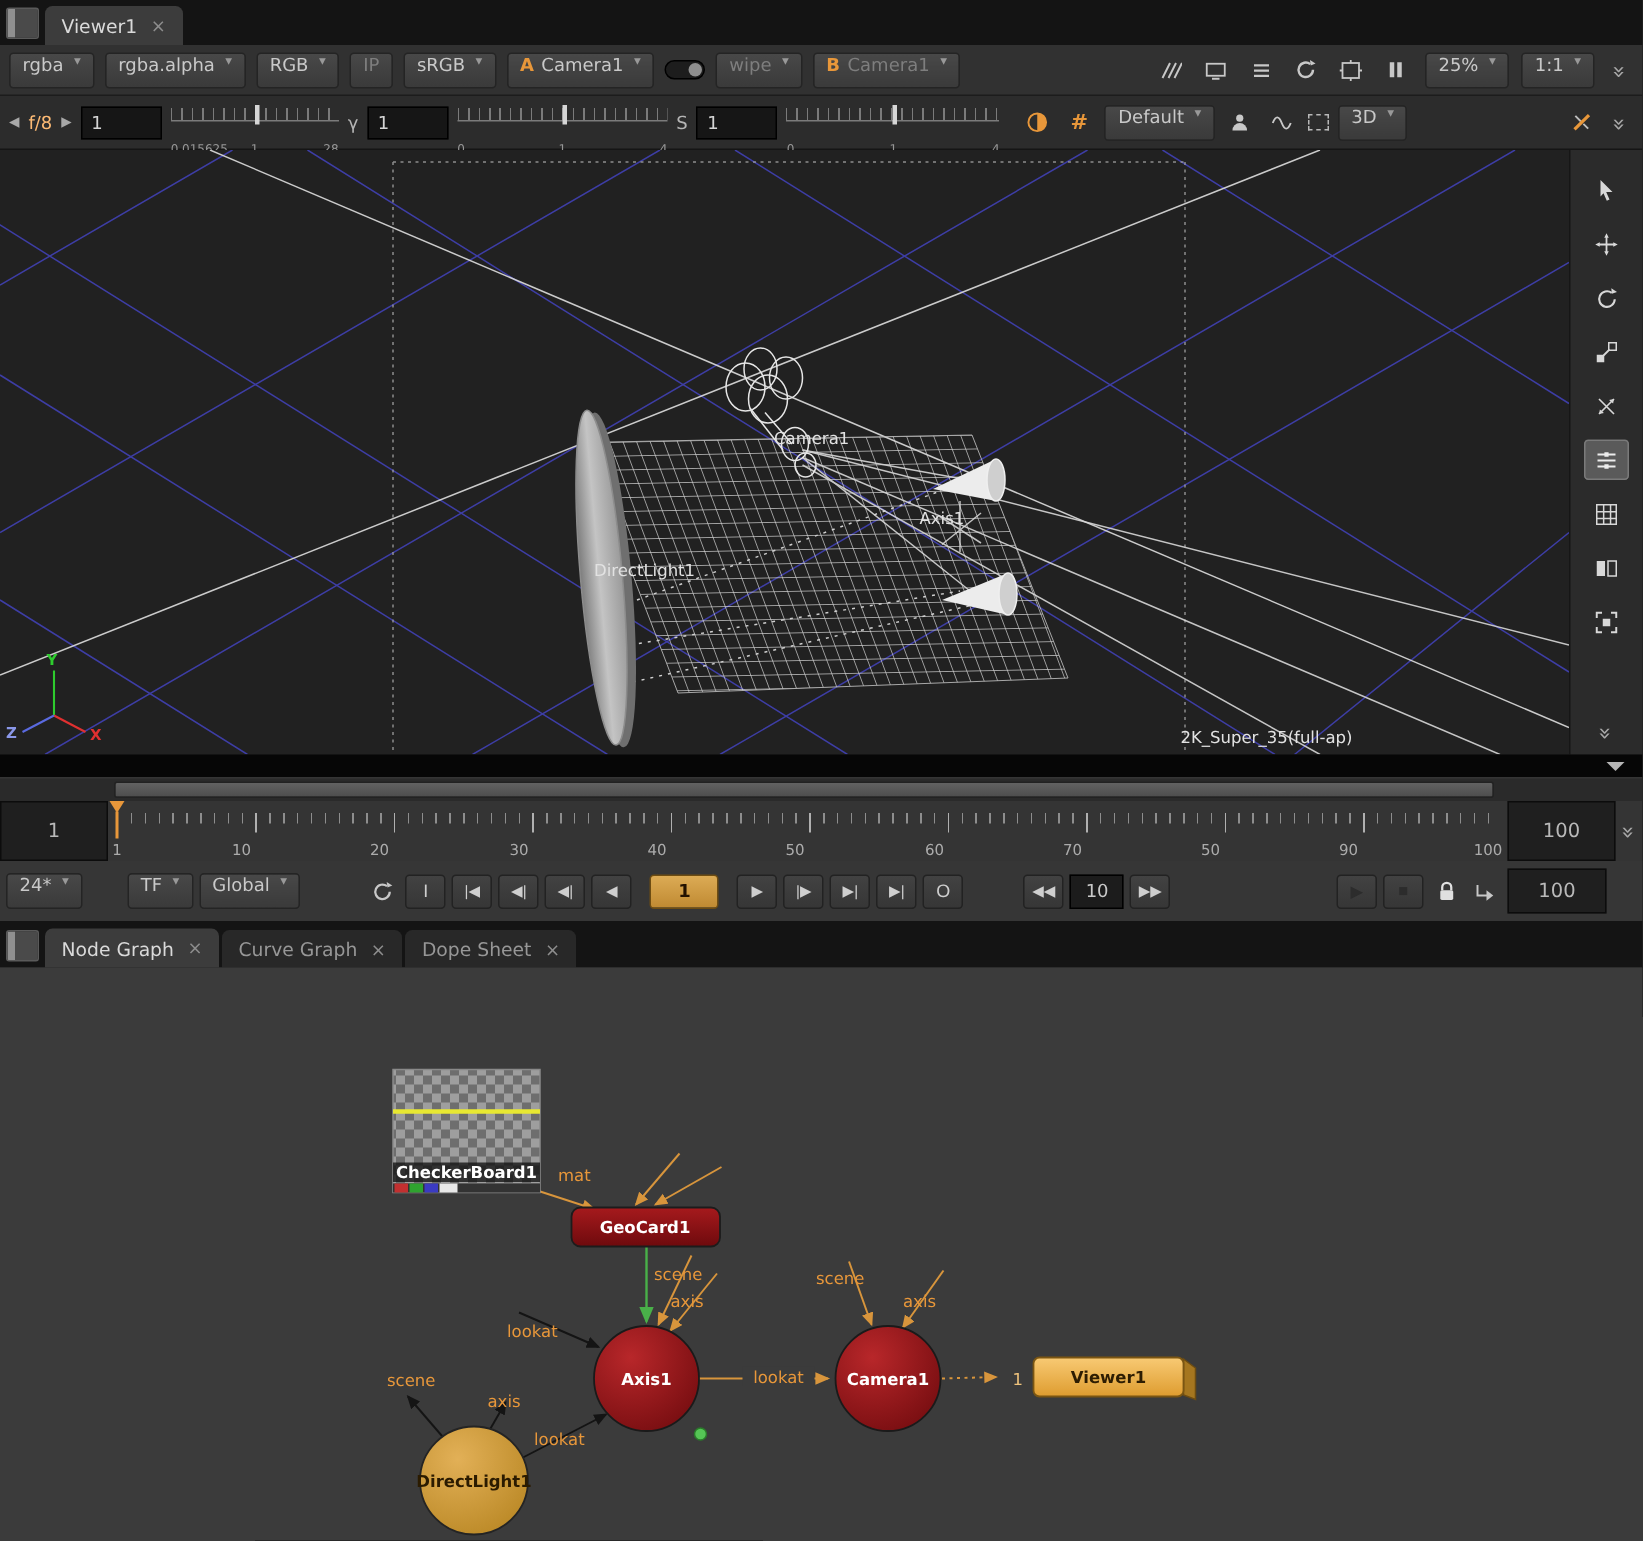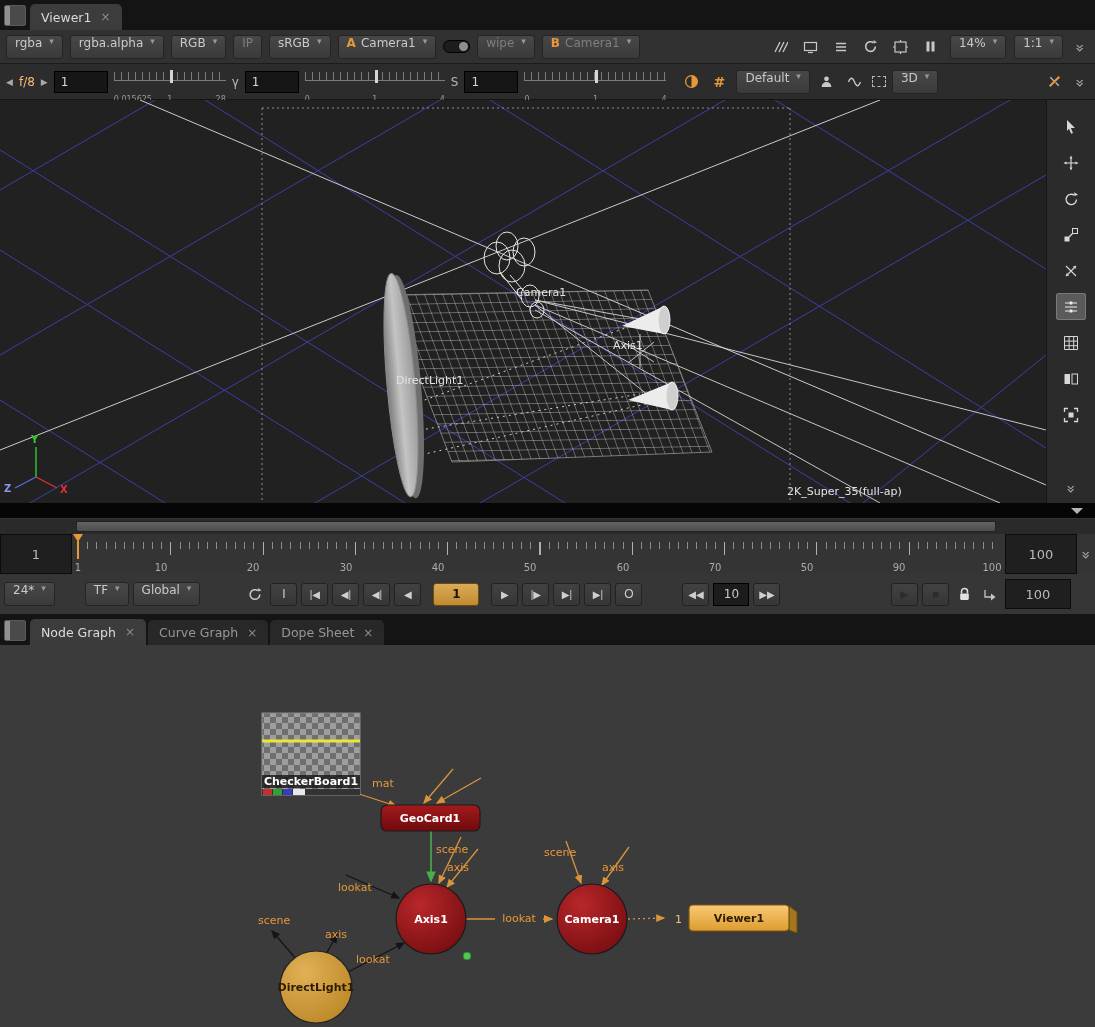--- a/index.html
+++ b/index.html
@@ -156,21 +156,21 @@
           <path d="M0 7h2M13 7h2M7.5 0v2M7.5 12v2" stroke="#c8c8c8" stroke-width="1.2"></path>
         </svg>
     </span>
     <span class="iconb">
       <svg width="13" height="13" viewBox="0 0 13 13">
           <rect x="2.5" y="1.5" width="3" height="10" fill="#c8c8c8"></rect>
           <rect x="7.5" y="1.5" width="3" height="10" fill="#c8c8c8"></rect>
         </svg>
     </span>
     <div class="btn dd">
-        <span>14%</span>
+        <span>25%</span>
       </div>
     <div class="btn dd">
         <span>1:1</span>
       </div>
     <span class="chev"></span>
   </div>
 </div>
 
 <div id="toolbar2">
   <span class="tri">◀</span>

